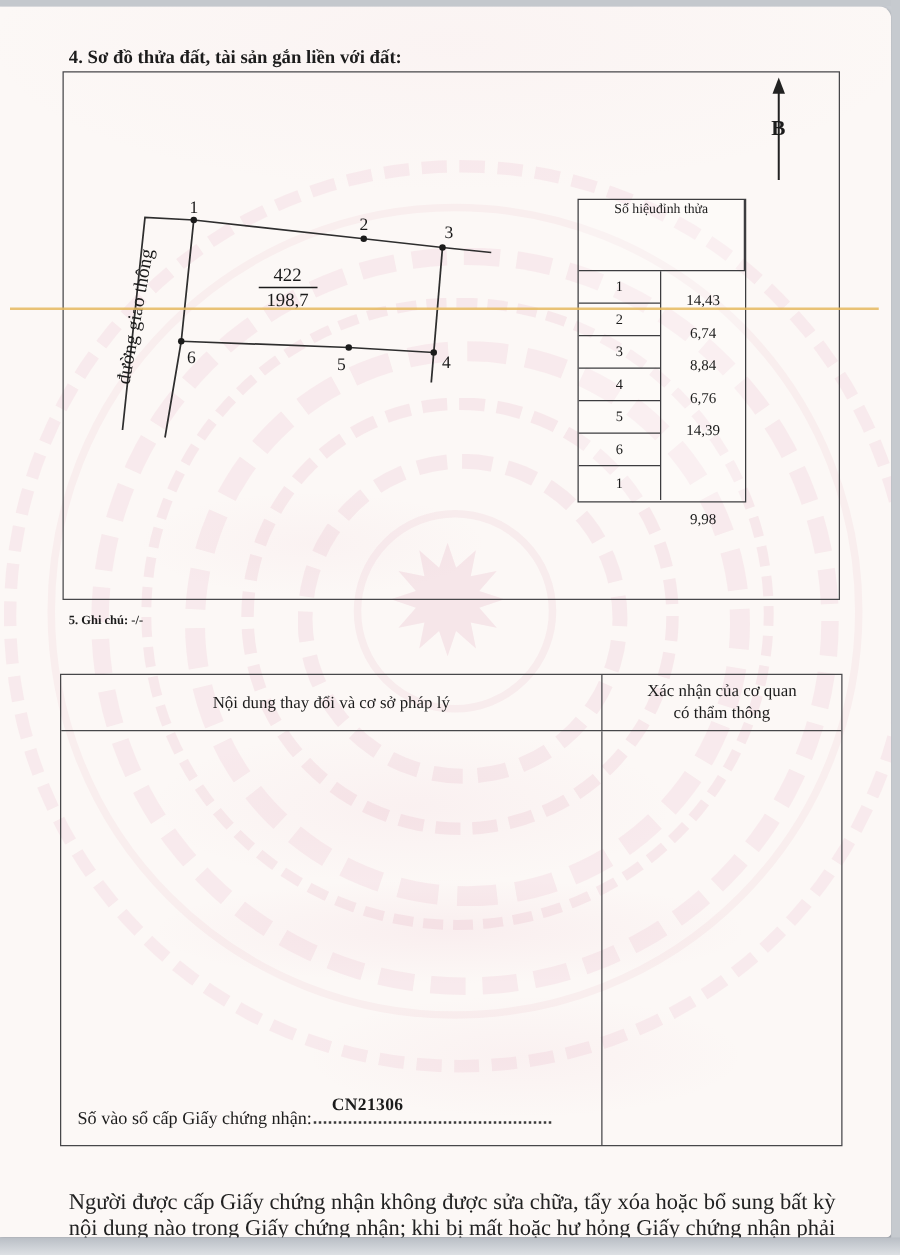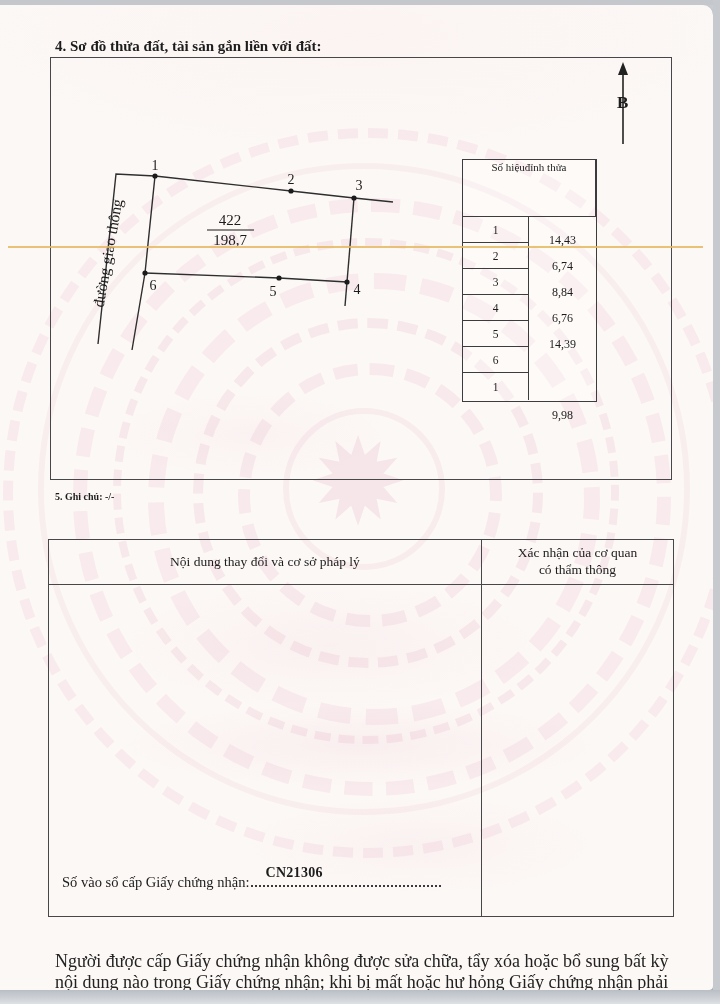--- a/index.html
+++ b/index.html
@@ -71,21 +71,21 @@
   .ctable .chead{display:flex;height:44px;border-bottom:1.4px solid #47474a;}
   .ctable .chead > div{display:flex;align-items:center;justify-content:center;text-align:center;line-height:1.25;}
   .c-col1{width:432px;border-right:1.4px solid #47474a;}
   .c-col2{flex:1;}
   .cbody{flex:1;display:flex;}
   .cbody > div{height:100%;}
   
   .registry{position:absolute;left:62px;top:863px;font-size:14.5px;display:flex;align-items:baseline;white-space:nowrap;}
   .dots{
     display:inline-block;width:190px;border-bottom:2px dotted #3a3a3a;
-    margin-left:2px;position:relative;height:17px;
+    margin-left:2px;position:relative;height:17px;margin-top:12px;
   }
   .regnum{
     position:absolute;left:14px;top:-3px;font-weight:bold;font-size:14px;letter-spacing:.3px;
   }
   
   .footer-note{
     position:absolute;left:55px;top:946px;width:615px;
     font-size:18px;line-height:21px;color:#222;
   }
   .bottom-band{position:absolute;left:0;top:990px;width:720px;height:14px;background:linear-gradient(#b9bec5,#dde0e4);}

